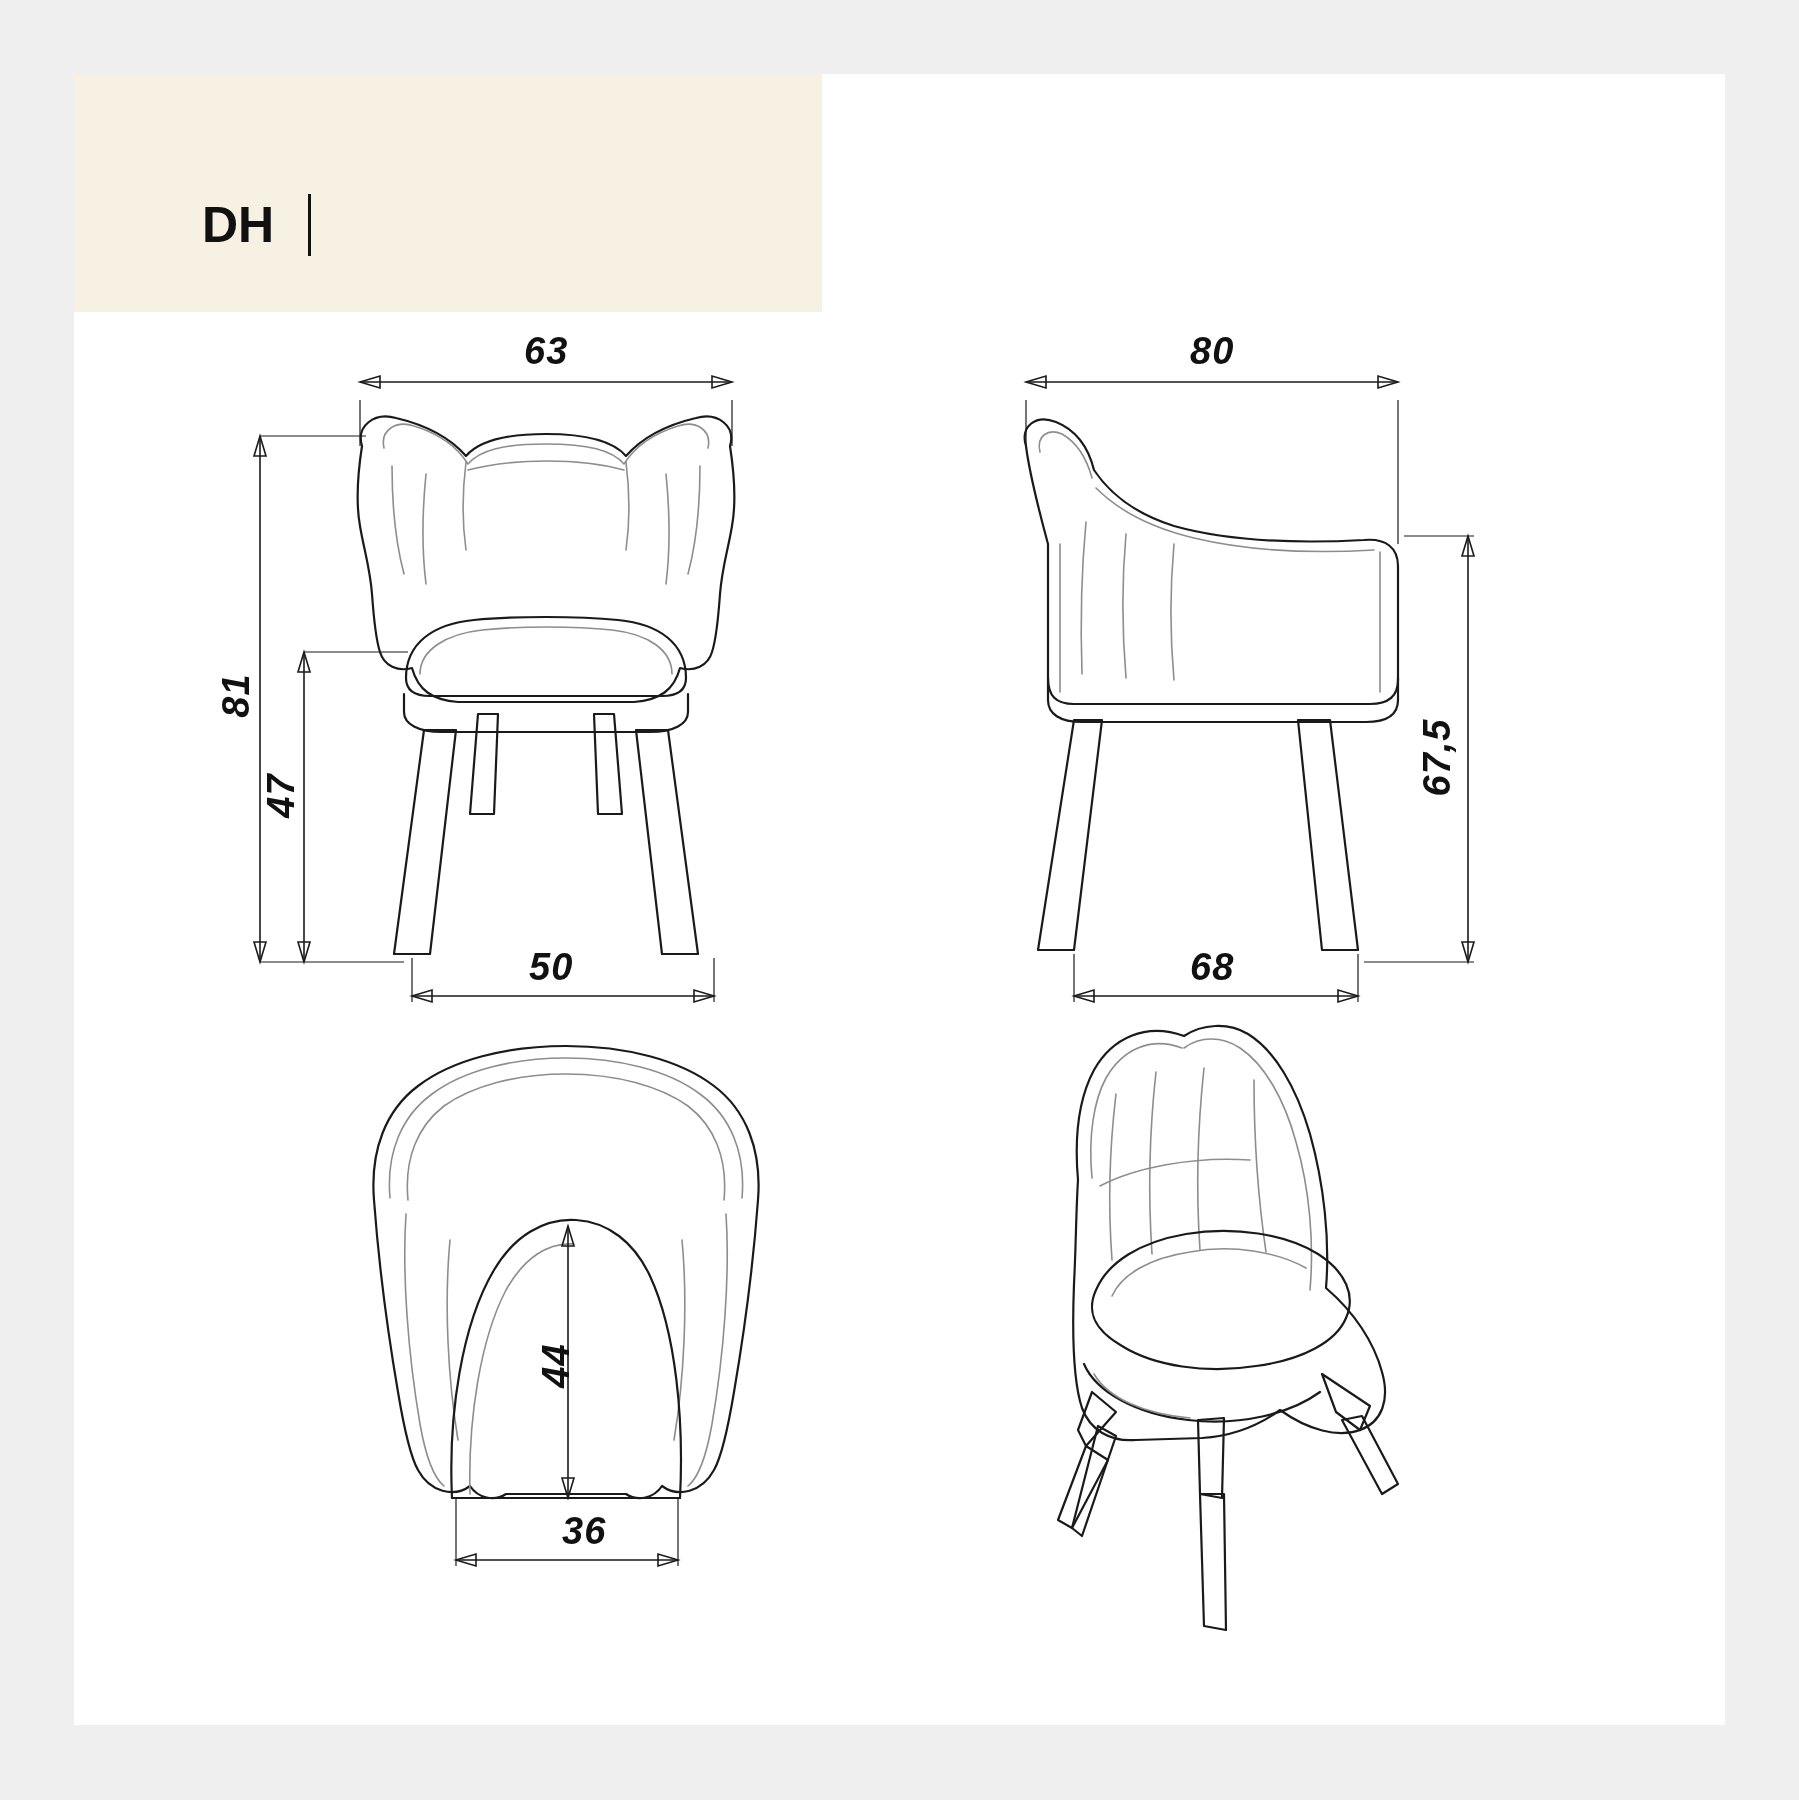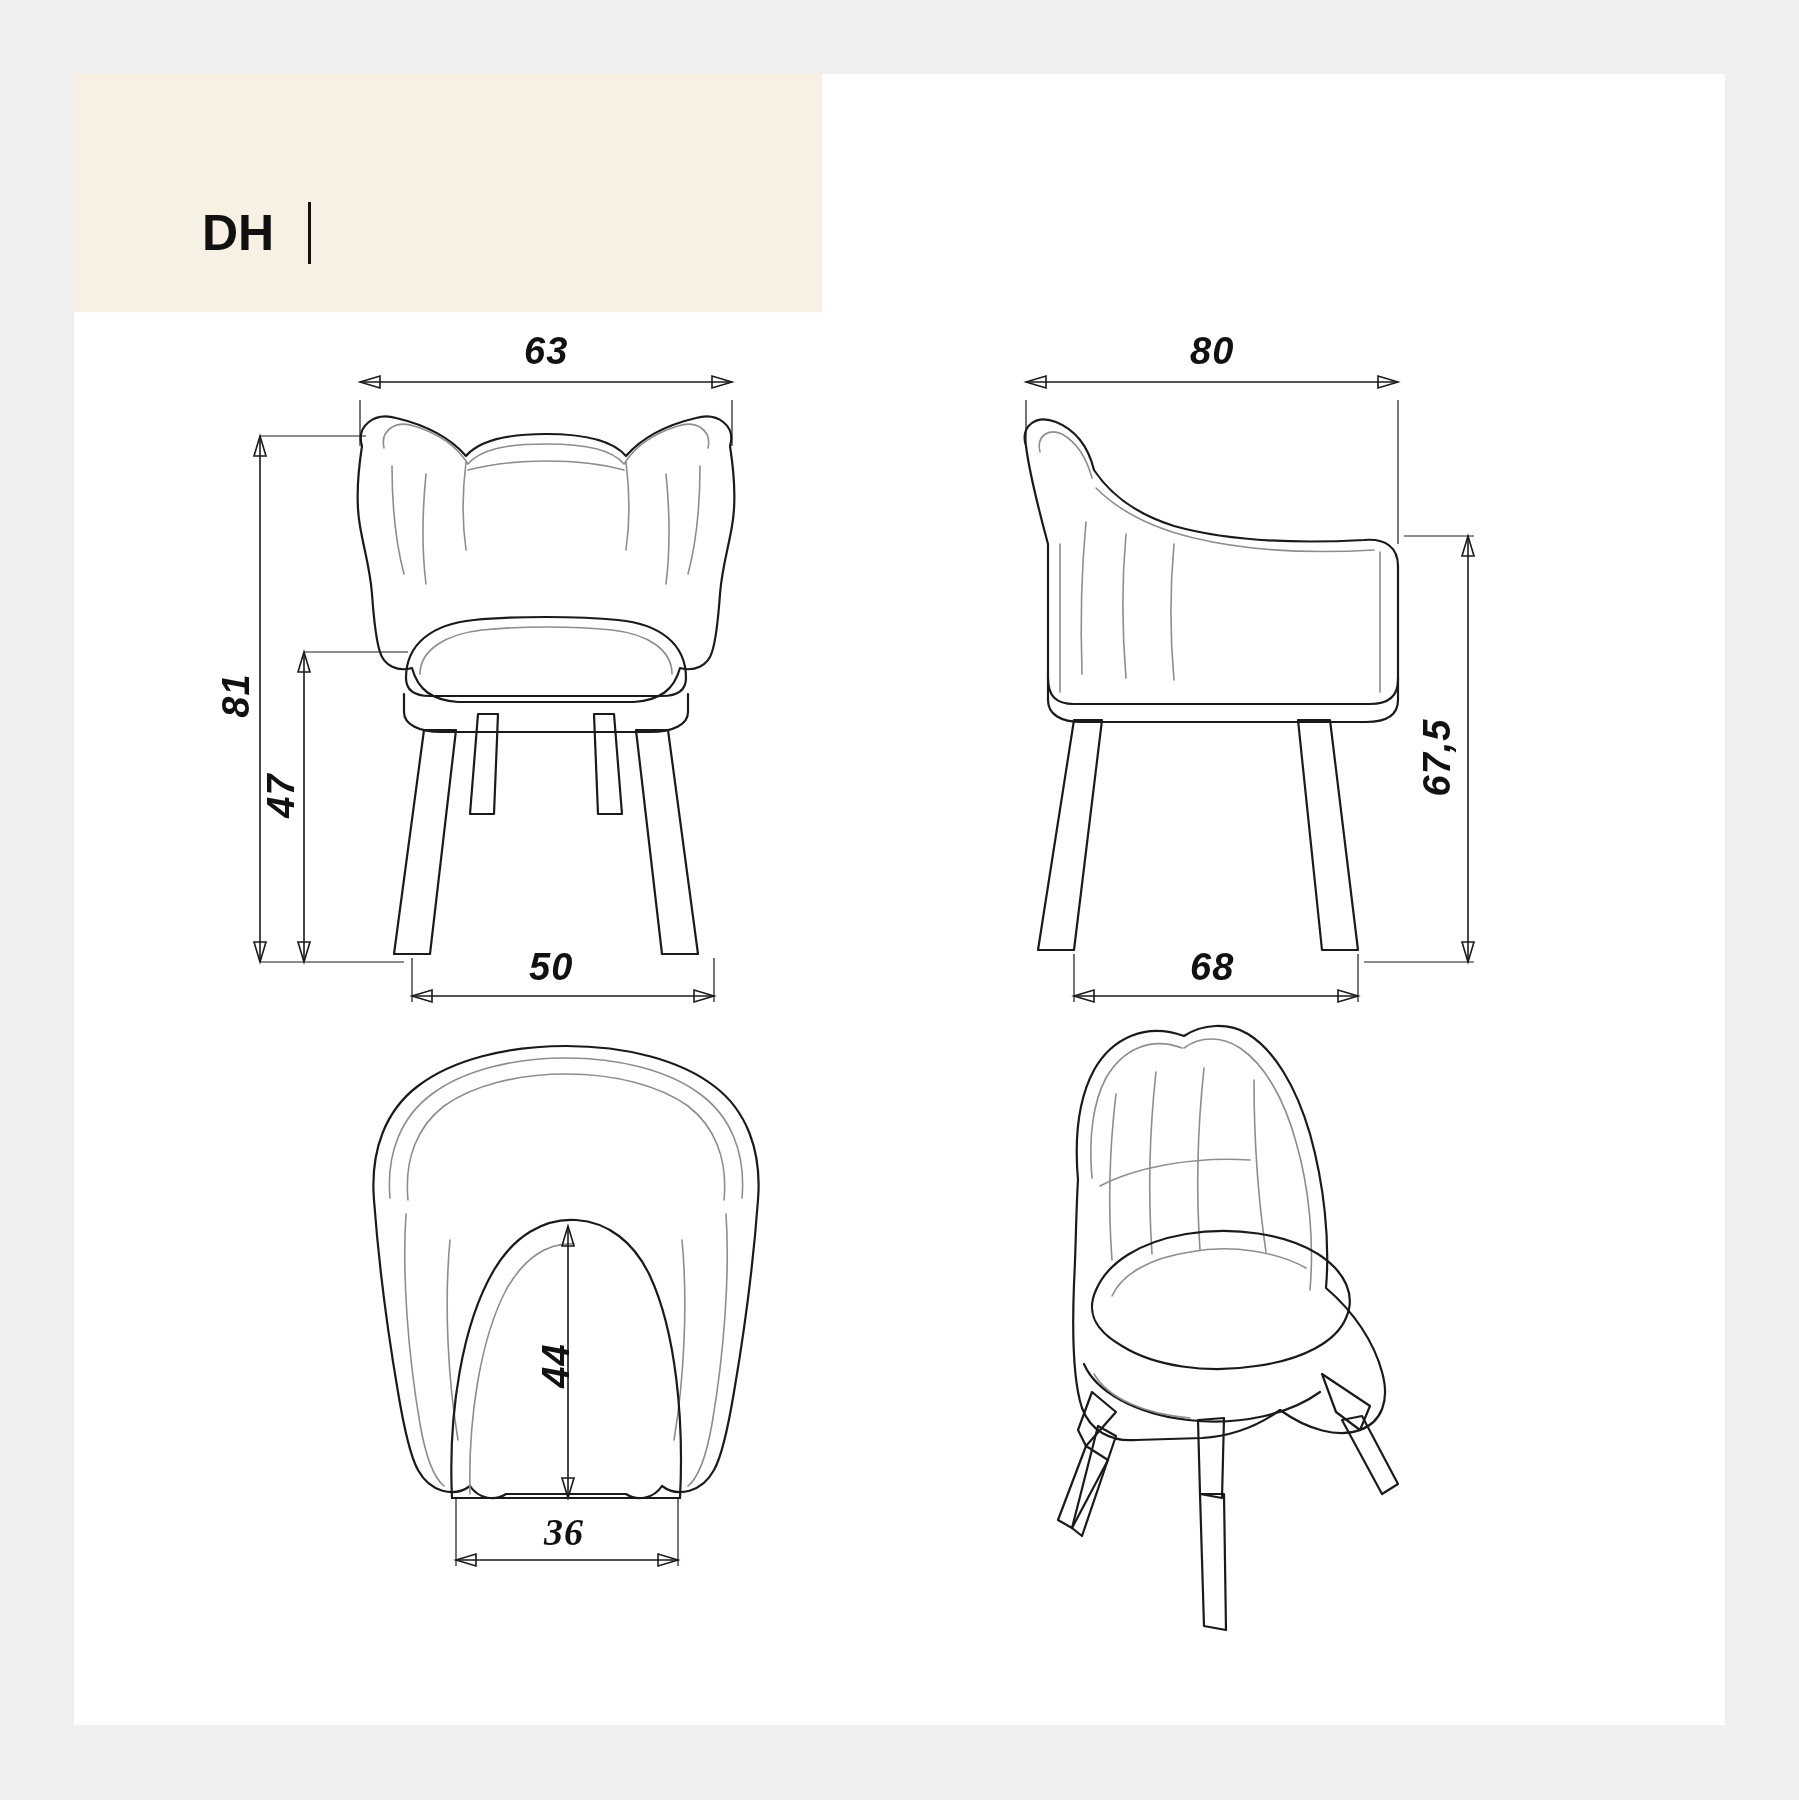--- a/index.html
+++ b/index.html
@@ -32,21 +32,21 @@
     position: absolute;
     left: 0;
     top: 0;
     width: 748px;
     height: 238px;
     background: #f6f1e2;
   }
   .brand-inner {
     position: absolute;
     left: 128px;
-    top: 128px;
+    top: 120px;
     display: flex;
     align-items: center;
     height: 62px;
   }
   .brand-dh {
     font-size: 50px;
     font-weight: bold;
     letter-spacing: 0px;
     color: #111111;
     line-height: 1;
@@ -323,17 +323,17 @@
       <div class="dim-label" style="left:450px; top:256px;">63</div>
       <div class="dim-label vert" style="left:140px; top:600px;">81</div>
       <div class="dim-label vert" style="left:185px; top:700px;">47</div>
       <div class="dim-label" style="left:455px; top:872px;">50</div>
 
       <div class="dim-label" style="left:1116px; top:256px;">80</div>
       <div class="dim-label vert" style="left:1325px; top:662px;">67,5</div>
       <div class="dim-label" style="left:1116px; top:872px;">68</div>
 
       <div class="dim-label vert" style="left:460px; top:1270px;">44</div>
-      <div class="dim-label" style="left:470px; top:1436px;font-family:Liberation Serif, serif;">36</div>
+      <div class="dim-label" style="left:488px; top:1436px;">36</div>
     </div>
 
   </div>
 </div>
 
 </body></html>

